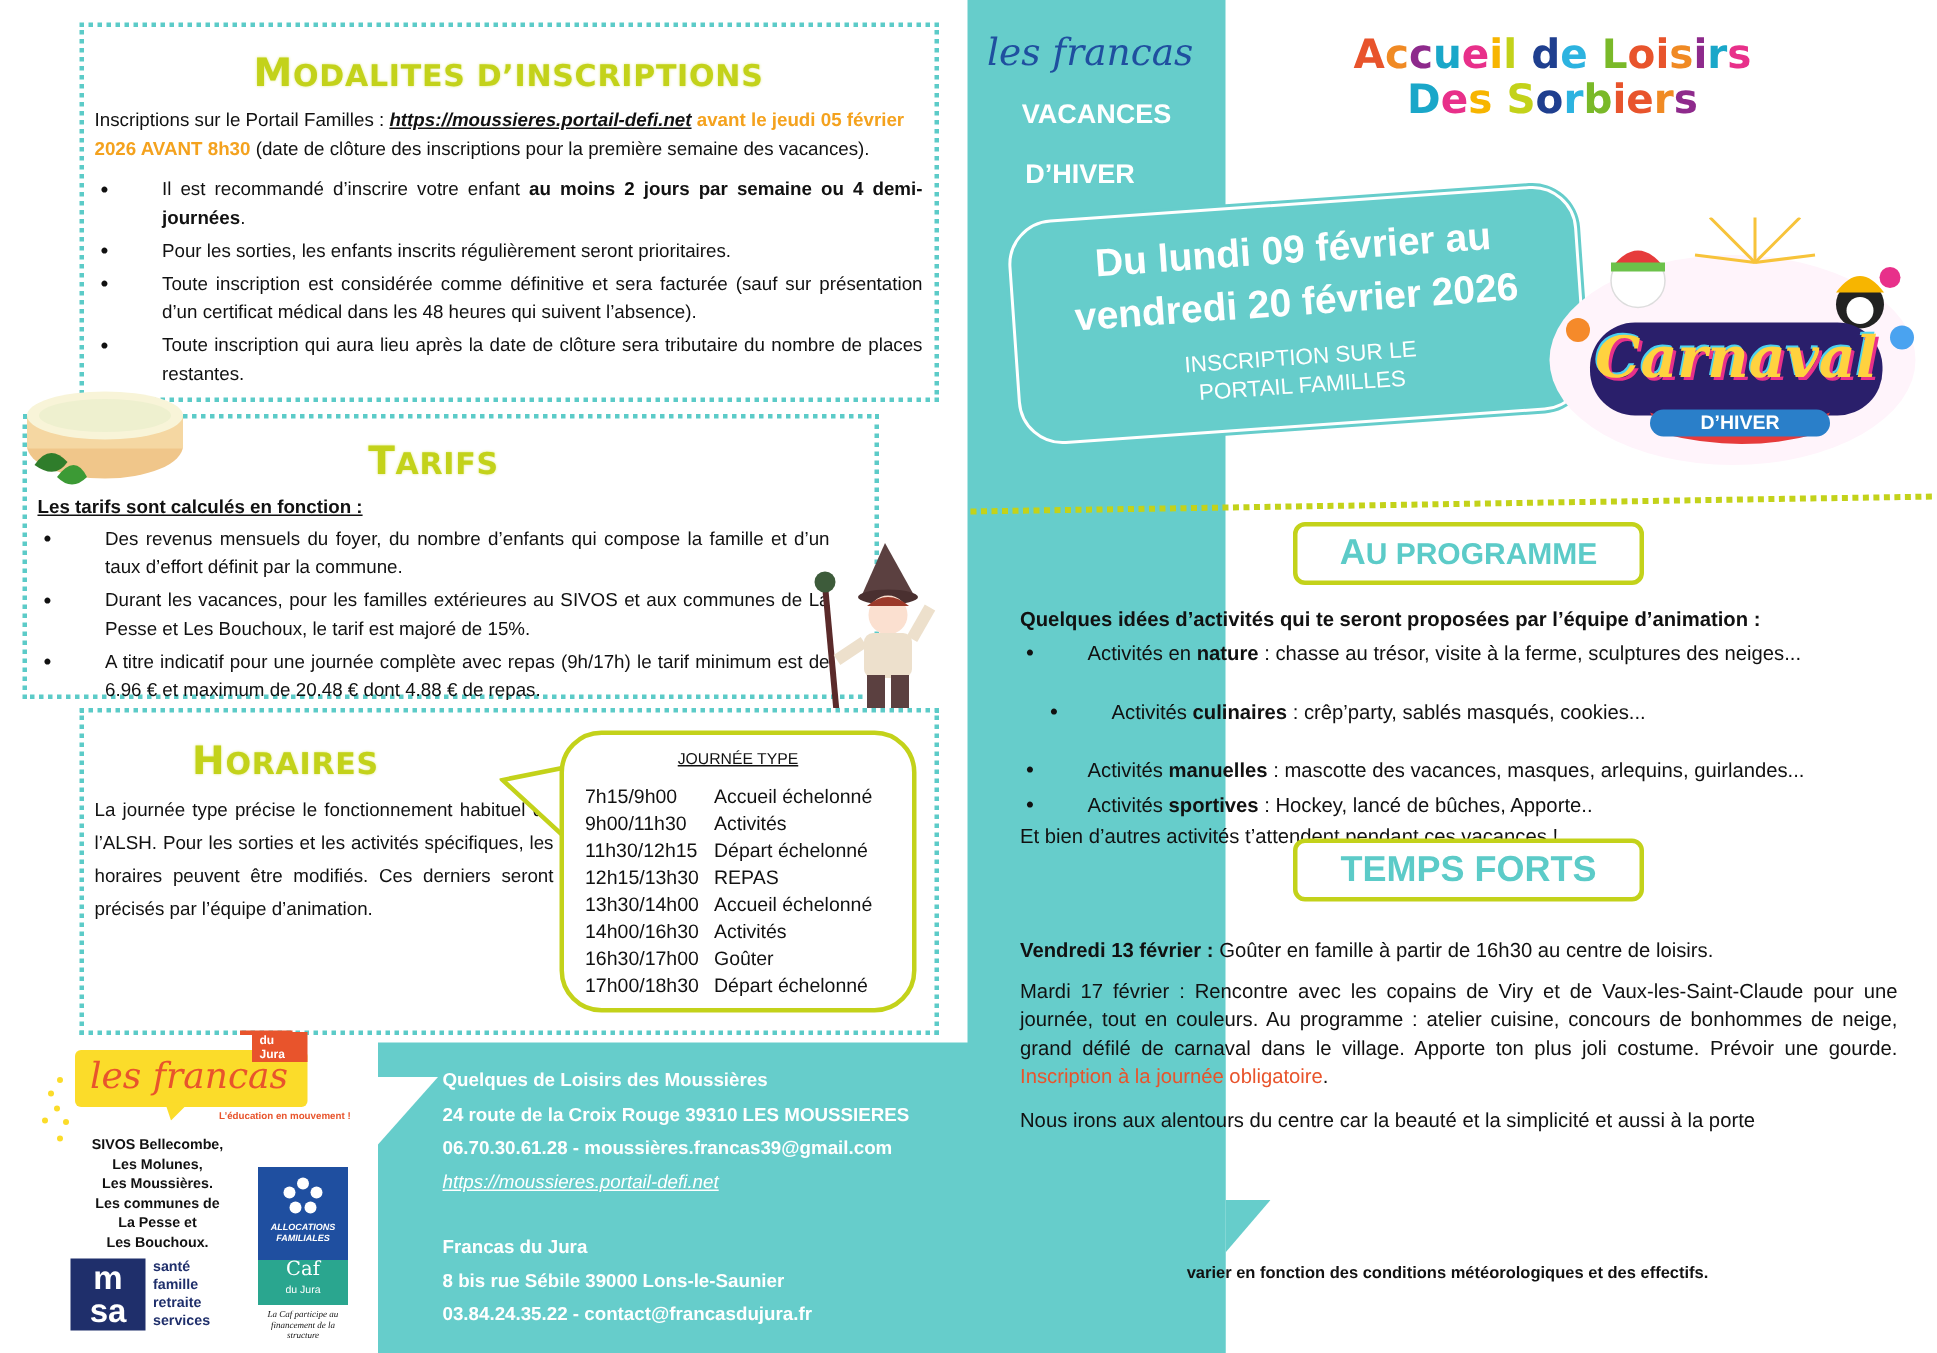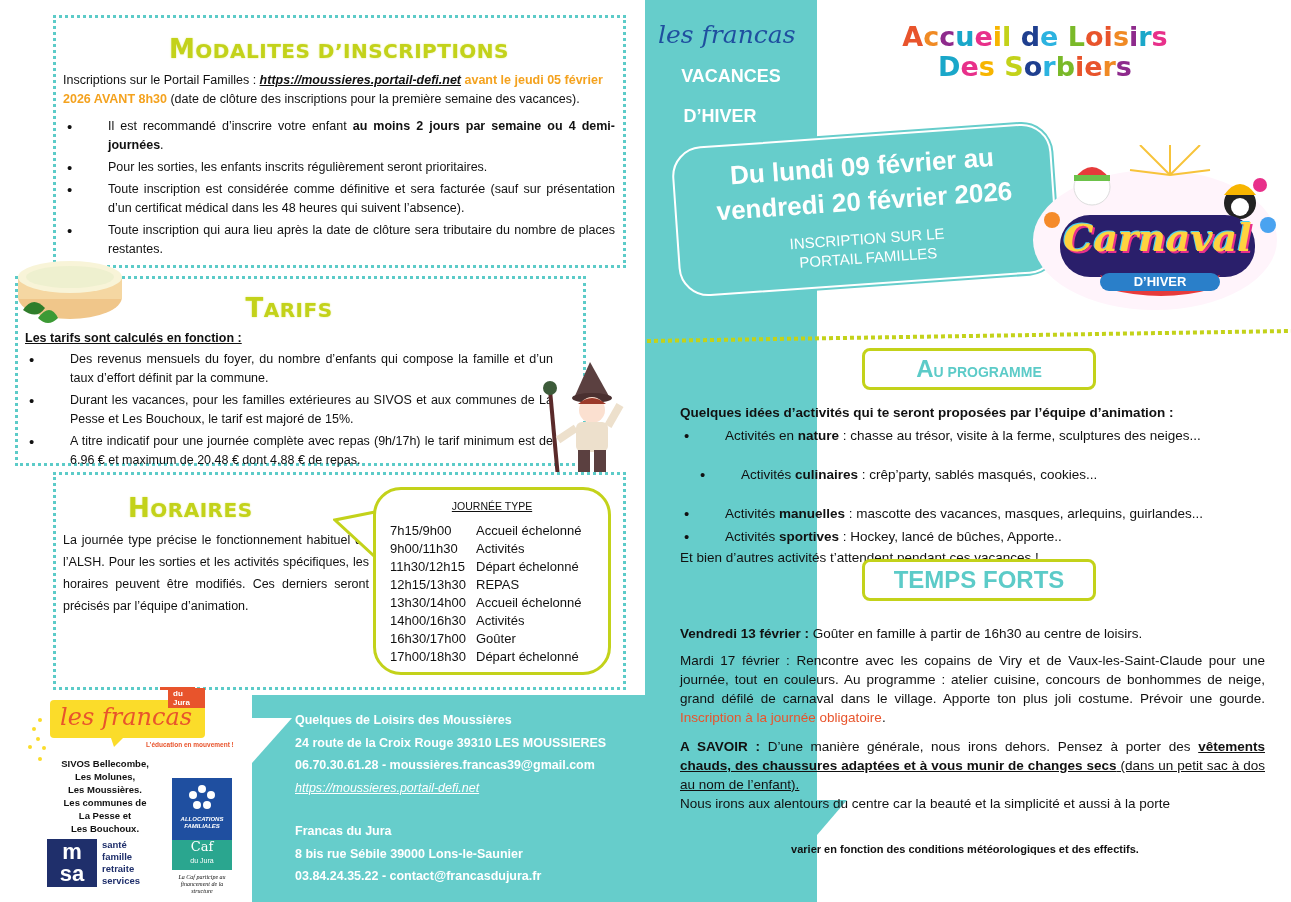--- a/index.html
+++ b/index.html
@@ -268,38 +268,37 @@
   </svg>
   <div style="position:absolute; left:30px; top:70px; width:195px; text-align:center; font-family:'DejaVu Serif', serif; font-style:italic; font-weight:bold; font-size:38px; color:#ffd23f; text-shadow:2px 2px 0 #e8308a, -1px -1px 0 #4ad1f0;">Carnaval</div>
   <div style="position:absolute; left:70px; top:128px; width:120px; text-align:center; font-weight:bold; font-size:13px; color:#fff; background:#2a7fc9; border-radius:10px; line-height:18px;">D’HIVER</div>
 </div>
 
 <svg style="position:absolute; left:645px; top:326px;" width="646" height="20">
     <line x1="2" y1="15" x2="646" y2="5" stroke="#c3d21a" stroke-width="4" stroke-dasharray="4,3"></line>
   </svg>
 
 <div class="prog-title" style="left:862px; top:348px; width:234px; height:42px; line-height:36px;">
-  <span style="font-size:24px;">A</span><span style="font-size:14px;">U PROGRAMME</span>
+  <span style="font-size:24px;">A</span><span style="font-size:20px;">U PROGRAMME</span>
 </div>
 
 <div style="position:absolute; left:680px; top:402px; width:600px; font-size:13.5px;">
   <p style="font-weight:bold; line-height:22px;">Quelques idées d’activités qui te seront proposées par l’équipe d’animation :</p>
   <ul class="bullets">
     <li style="line-height:23px; margin:0;"><span>Activités en </span><b>nature</b><span> : chasse au trésor, visite à la ferme, sculptures des neiges...</span></li>
     <li style="line-height:23px; margin:16px;"><span>Activités </span><b>culinaires</b><span> : crêp’party,  sablés masqués, cookies...</span></li>
     <li style="line-height:23px; margin:0;"><span>Activités </span><b>manuelles</b><span> : mascotte des vacances, masques, arlequins, guirlandes...</span></li>
     <li style="line-height:23px; margin:0;"><span>Activités </span><b>sportives</b><span> : Hockey, lancé de bûches, Apporte..</span></li>
   </ul>
   <p style="line-height:20px;">Et bien d’autres activités t’attendent pendant ces vacances !</p>
 </div>
 
 <div class="prog-title" style="left:862px; top:559px; width:234px; height:42px; line-height:36px; font-size:24px;">TEMPS FORTS</div>
 
 <div style="position:absolute; left:680px; top:624px; width:585px; font-size:13.5px; line-height:18.5px; text-align:justify;">
   <p style="margin-bottom:8px;"><b>Vendredi 13 février :</b><span> Goûter en famille à partir de 16h30 au centre de loisirs.</span></p>
   <p style="margin-bottom:10px;"><span>Mardi 17 février</span><span> : Rencontre avec les copains de Viry et de Vaux-les-Saint-Claude pour une journée, tout en couleurs. Au programme : atelier cuisine, concours de bonhommes de neige, grand défilé de carnaval dans le village. Apporte ton plus joli costume. Prévoir une gourde. </span><span class="red">Inscription à la journée obligatoire</span><span>.</span></p>
-  <p><b>A SAVOIR :</b><span> D’une manière générale, nous irons dehors. Pensez à porter des </span><b style="text-decoration:underline;">vêtements chauds, des chaussures adaptées et à vous munir de changes secs</b><span style="text-decoration:underline;"> (dans un petit sac à dos au nom de l’enfant).</span></p>
   <p style="text-align:left;">Nous irons aux alentours du centre car la beauté et la simplicité et aussi à la porte</p>
 </div>
 
 <div style="position:absolute; left:665px; top:838px; width:600px; text-align:center; font-weight:bold; font-size:11px; line-height:23px;">
   <div>varier en fonction des conditions météorologiques et des effectifs.</div>
 </div>
 
 </body></html>

